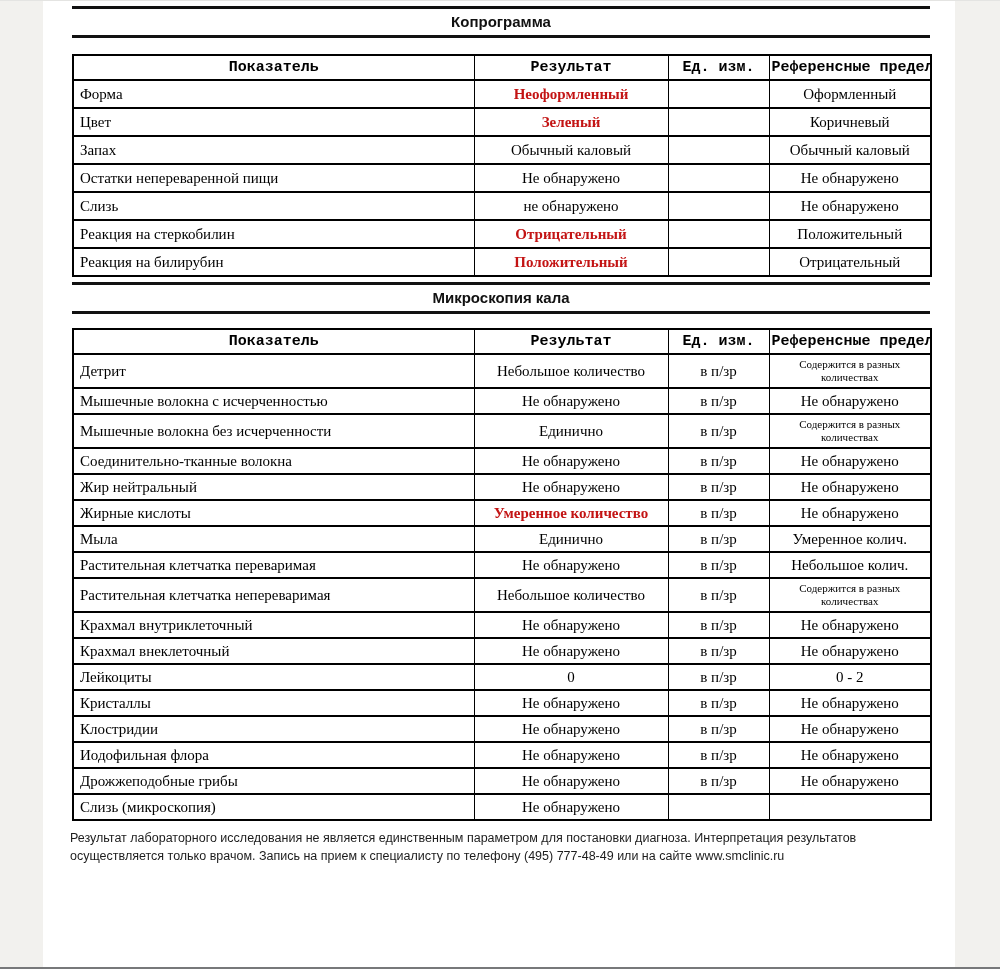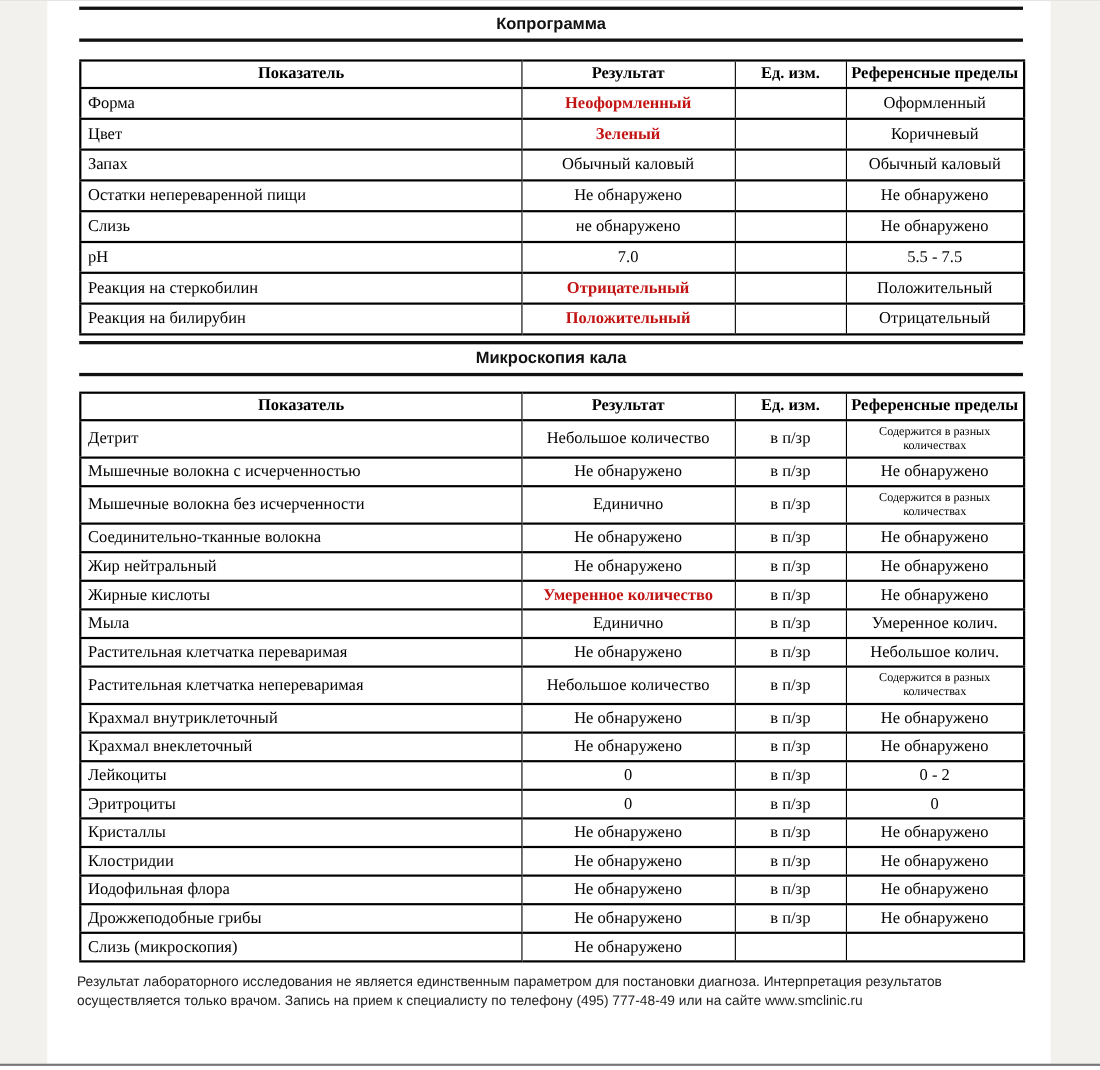--- a/index.html
+++ b/index.html
@@ -50,20 +50,21 @@
     border-bottom: 2px solid #000;
   }
   table.lab-table { border: 2px solid #000; }
   th {
     font-size: 15px;
     font-weight: bold;
     text-align: center;
     padding: 3px 2px;
     white-space: nowrap;
     overflow: hidden;
+    font-family: Liberation Mono, monospace;
   }
   td {
     font-size: 15px;
     text-align: center;
     vertical-align: middle;
     padding: 4px 6px;
     line-height: 1.2;
   }
   #table-coprogram td { padding: 4px 6px; }
   #table-microscopy td { padding: 3px 6px; }
@@ -142,26 +143,20 @@
               <td class="ref">Не обнаружено</td>
             </tr>
 
             <tr>
               <td class="indicator">Слизь</td>
               <td class="result">не обнаружено</td>
               <td class="unit"></td>
               <td class="ref">Не обнаружено</td>
             </tr>
 
-            <tr>
-              <td class="indicator">pH</td>
-              <td class="result">7.0</td>
-              <td class="unit"></td>
-              <td class="ref">5.5 - 7.5</td>
-            </tr>
 
             <tr>
               <td class="indicator">Реакция на стеркобилин</td>
               <td class="result red">Отрицательный</td>
               <td class="unit"></td>
               <td class="ref">Положительный</td>
             </tr>
 
             <tr>
               <td class="indicator">Реакция на билирубин</td>
@@ -274,26 +269,20 @@
               <td class="ref">Не обнаружено</td>
             </tr>
 
             <tr>
               <td class="indicator">Лейкоциты</td>
               <td class="result">0</td>
               <td class="unit">в п/зр</td>
               <td class="ref">0 - 2</td>
             </tr>
 
-            <tr>
-              <td class="indicator">Эритроциты</td>
-              <td class="result">0</td>
-              <td class="unit">в п/зр</td>
-              <td class="ref">0</td>
-            </tr>
 
             <tr>
               <td class="indicator">Кристаллы</td>
               <td class="result">Не обнаружено</td>
               <td class="unit">в п/зр</td>
               <td class="ref">Не обнаружено</td>
             </tr>
 
             <tr>
               <td class="indicator">Клостридии</td>

